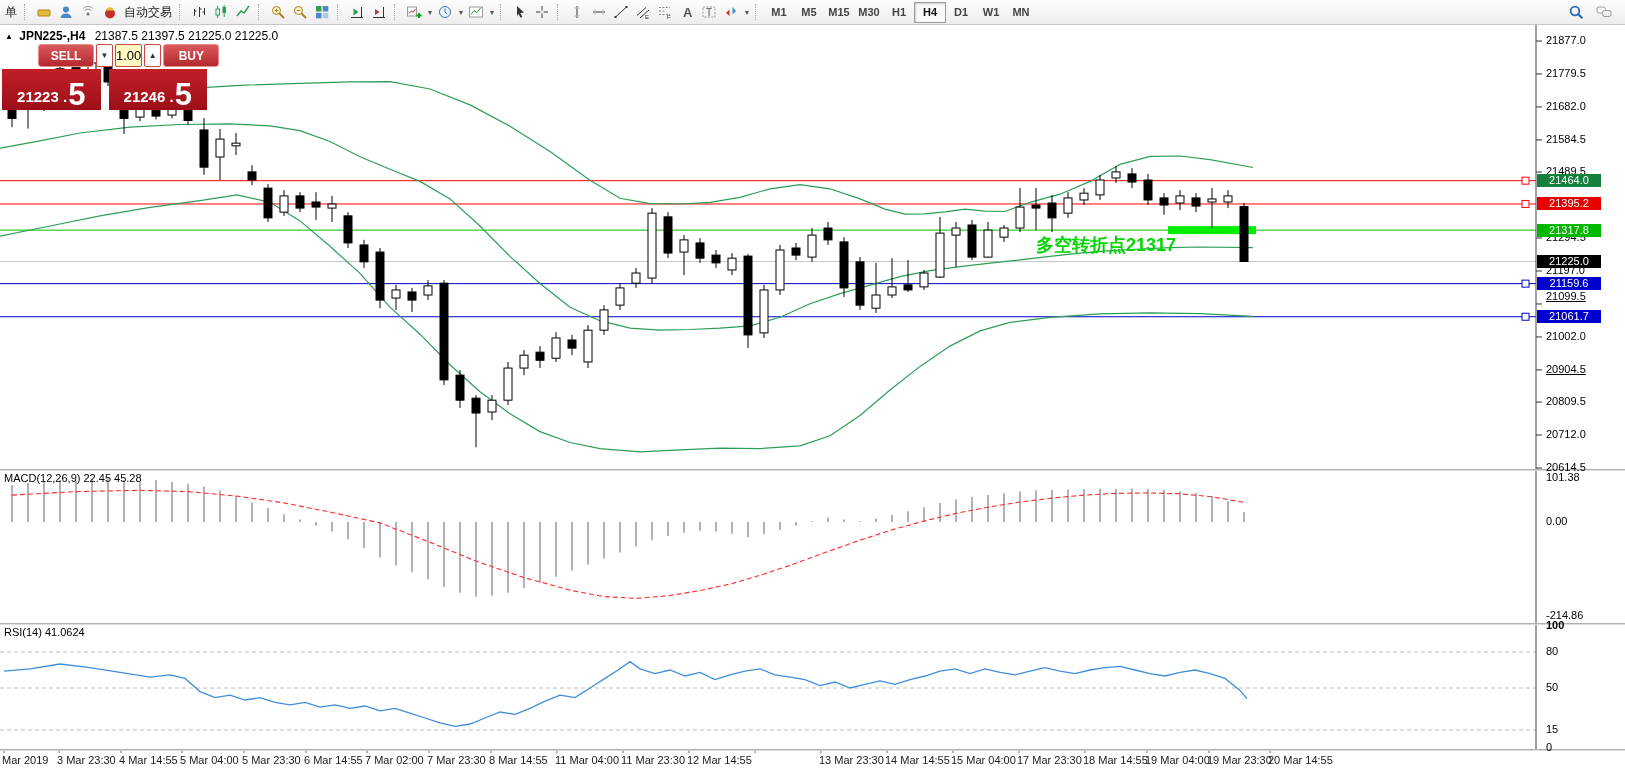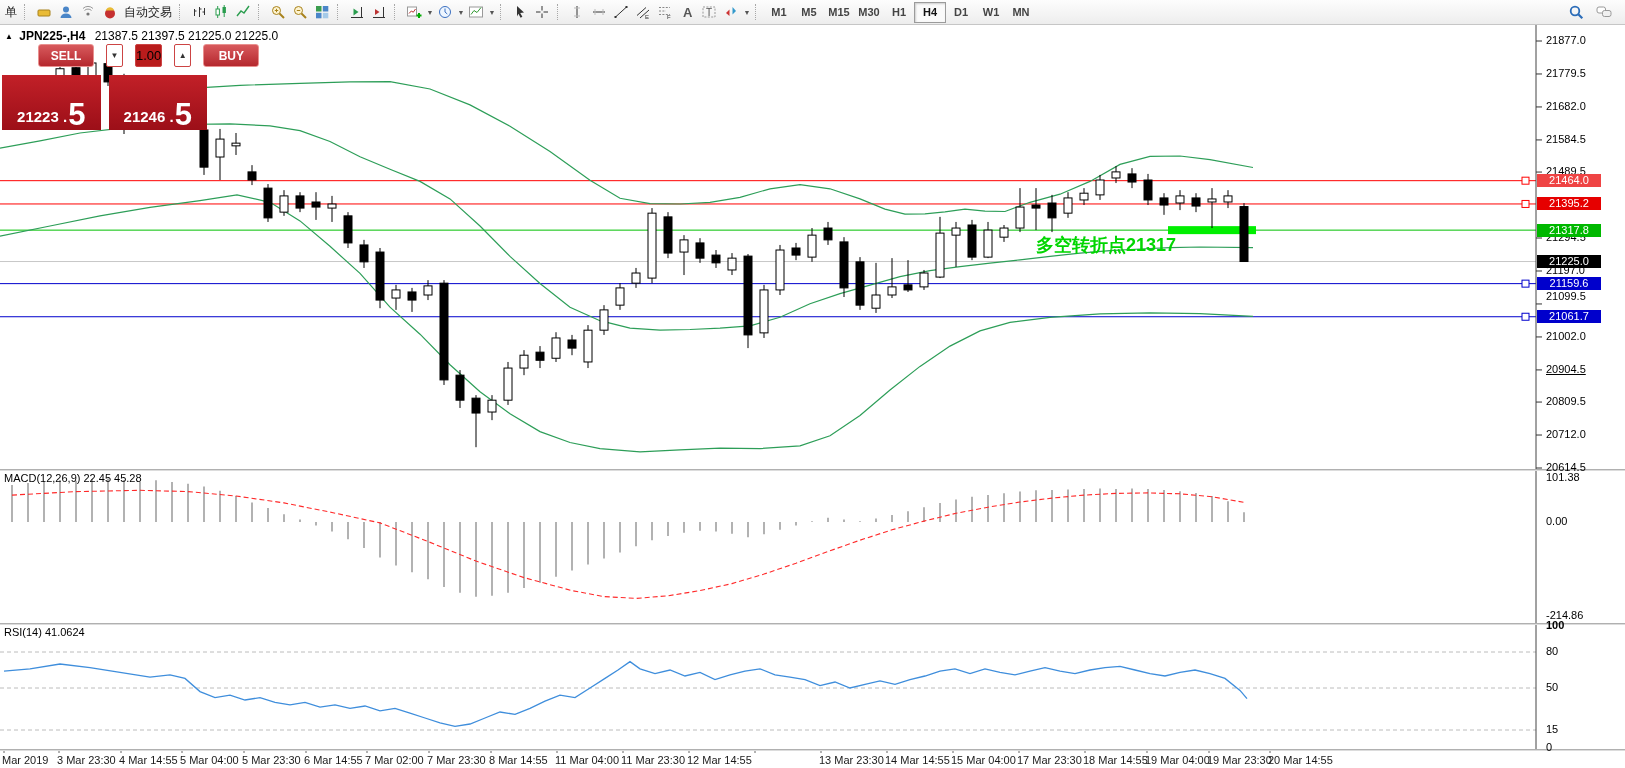--- a/index.html
+++ b/index.html
@@ -34,29 +34,29 @@
         background:linear-gradient(#9a9a9a,#f2f2f2);}
 
   
   .tick-label{position:absolute;left:1546px;font-size:11px;color:#000;z-index:4;white-space:nowrap;}
   .line-label{position:absolute;left:1537px;width:64px;height:13px;z-index:5;color:#fff;
       font-size:11px;text-align:center;line-height:13px;font-weight:normal;}
   .time-label{position:absolute;top:754px;font-size:11px;color:#1a1a1a;z-index:4;white-space:nowrap;}
 
   
   #trade-panel{position:absolute;left:2px;top:44px;width:205px;z-index:9;}
-  .tp-row1{display:flex;gap:12px;height:23px;padding-left:36px;}
+  .tp-row1{display:flex;gap:2px;height:23px;padding-left:36px;}
   .tp-btn{background:linear-gradient(#d85a5d,#b5282e);border:1px solid #e9908f;border-radius:3px;
       color:#fff;font-size:12px;font-weight:bold;flex:0 0 54px;
       display:flex;align-items:center;justify-content:center;cursor:default;}
   .spin{flex:0 0 15px;background:#fff;border:1px solid #c44;border-radius:2px;color:#333;
       font-size:8px;display:flex;align-items:center;justify-content:center;}
-  .vol{flex:1;background:#b91c1c;border:1px solid #c44;border-radius:2px;color:#000;
+  .vol{flex:1;background:#fef9c3;border:1px solid #c44;border-radius:2px;color:#000;
       font-size:13px;display:flex;align-items:center;justify-content:center;}
-  .tp-prices{display:flex;gap:8px;margin-top:8px;height:55px;}
+  .tp-prices{display:flex;gap:8px;margin-top:2px;height:41px;}
   .tp-price{flex:1;background:linear-gradient(#c22028,#9c0f18);color:#fff;
       display:flex;align-items:flex-end;justify-content:center;padding-bottom:2px;}
   .tp-price .n{font-size:15px;font-weight:bold;line-height:15px;margin-bottom:4px;}
   .tp-price .big{font-size:31px;font-weight:bold;line-height:27px;margin-left:1px;}
 </style>
 </head>
 <body>
 <div id="app">
 
   <div id="toolbar">
@@ -578,27 +578,27 @@
   </div>
 
   <div id="price-axis">
       <div class="tick-label" style="top: 34px;">21877.0</div>
       <div class="tick-label" style="top: 66.9762px;">21779.5</div>
       <div class="tick-label" style="top: 99.9525px;">21682.0</div>
       <div class="tick-label" style="top: 132.929px;">21584.5</div>
       <div class="tick-label" style="top: 165.059px;">21489.5</div>
       <div class="tick-label" style="top: 231.012px;">21294.5</div>
       <div class="tick-label" style="top: 263.988px;">21197.0</div>
-      <div class="tick-label" style="top: 290px;">21099.5</div>
+      <div class="tick-label" style="top: 290px; text-decoration: underline;">21099.5</div>
       <div class="tick-label" style="top: 329.941px;">21002.0</div>
       <div class="tick-label" style="top: 362.917px; text-decoration: underline;">20904.5</div>
       <div class="tick-label" style="top: 395.048px;">20809.5</div>
       <div class="tick-label" style="top: 428.024px;">20712.0</div>
       <div class="tick-label" style="top: 461px;">20614.5</div>
-      <div class="line-label" style="top: 174.184px; background: #ef4444;">21464.0</div>
+      <div class="line-label" style="top: 174.184px; background: #15803d;">21464.0</div>
       <div class="line-label" style="top: 197.453px; background: rgb(230, 0, 0);">21395.2</div>
       <div class="line-label" style="top: 223.631px; background: rgb(0, 184, 0);">21317.8</div>
       <div class="line-label" style="top: 255.018px; background: rgb(0, 0, 0);">21225.0</div>
       <div class="line-label" style="top: 277.137px; background: rgb(0, 0, 204);">21159.6</div>
       <div class="line-label" style="top: 310.249px; background: rgb(0, 0, 204);">21061.7</div>
       <div class="tick-label" style="top: 471px;">101.38</div>
       <div class="tick-label" style="top: 515px;">0.00</div>
       <div class="tick-label" style="top: 609px;">-214.86</div>
       <div class="tick-label" style="top: 619px; font-weight: bold;">100</div>
       <div class="tick-label" style="top: 645px;">80</div>

